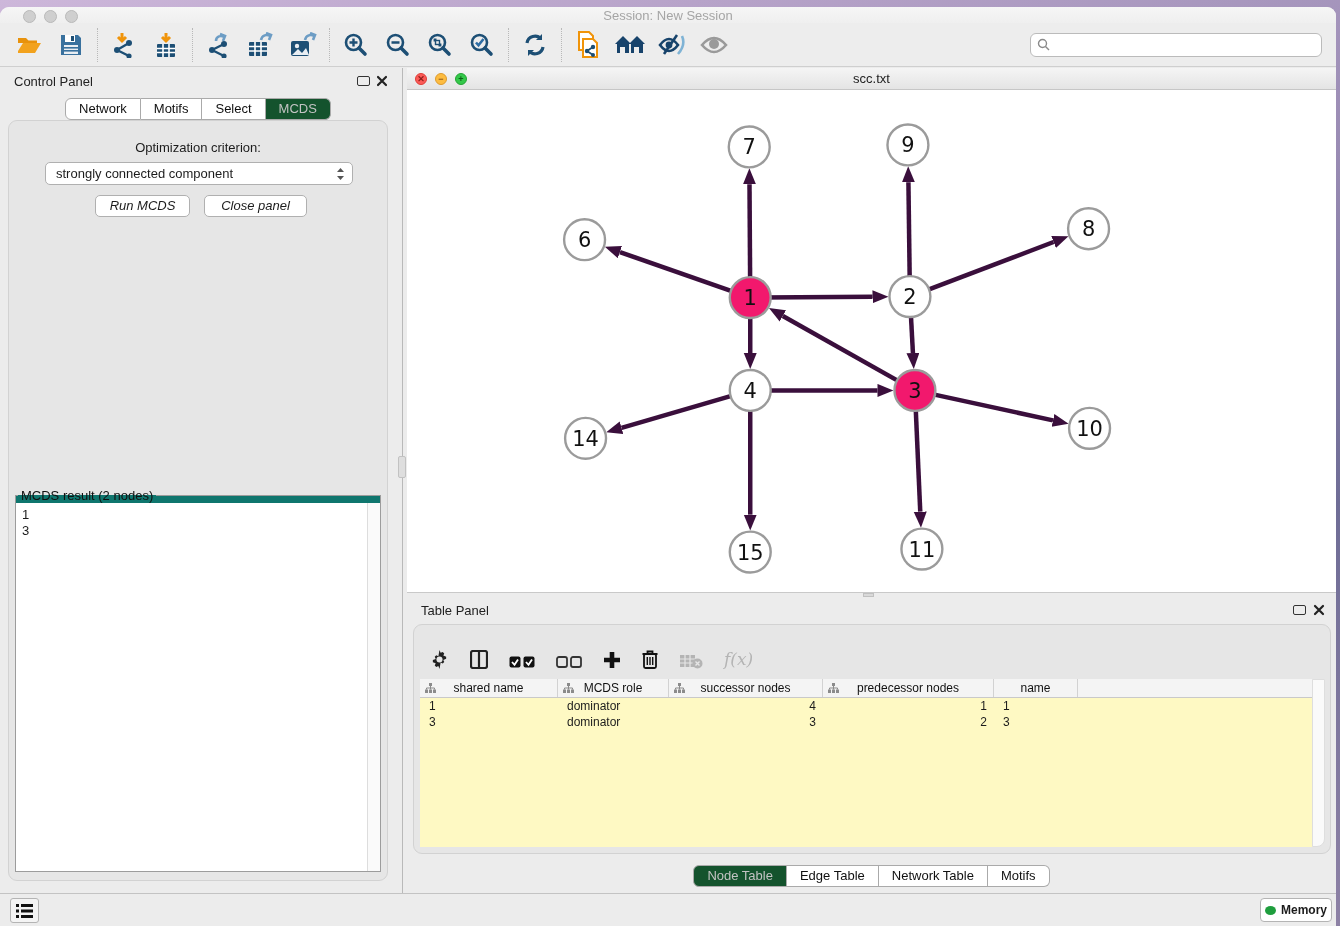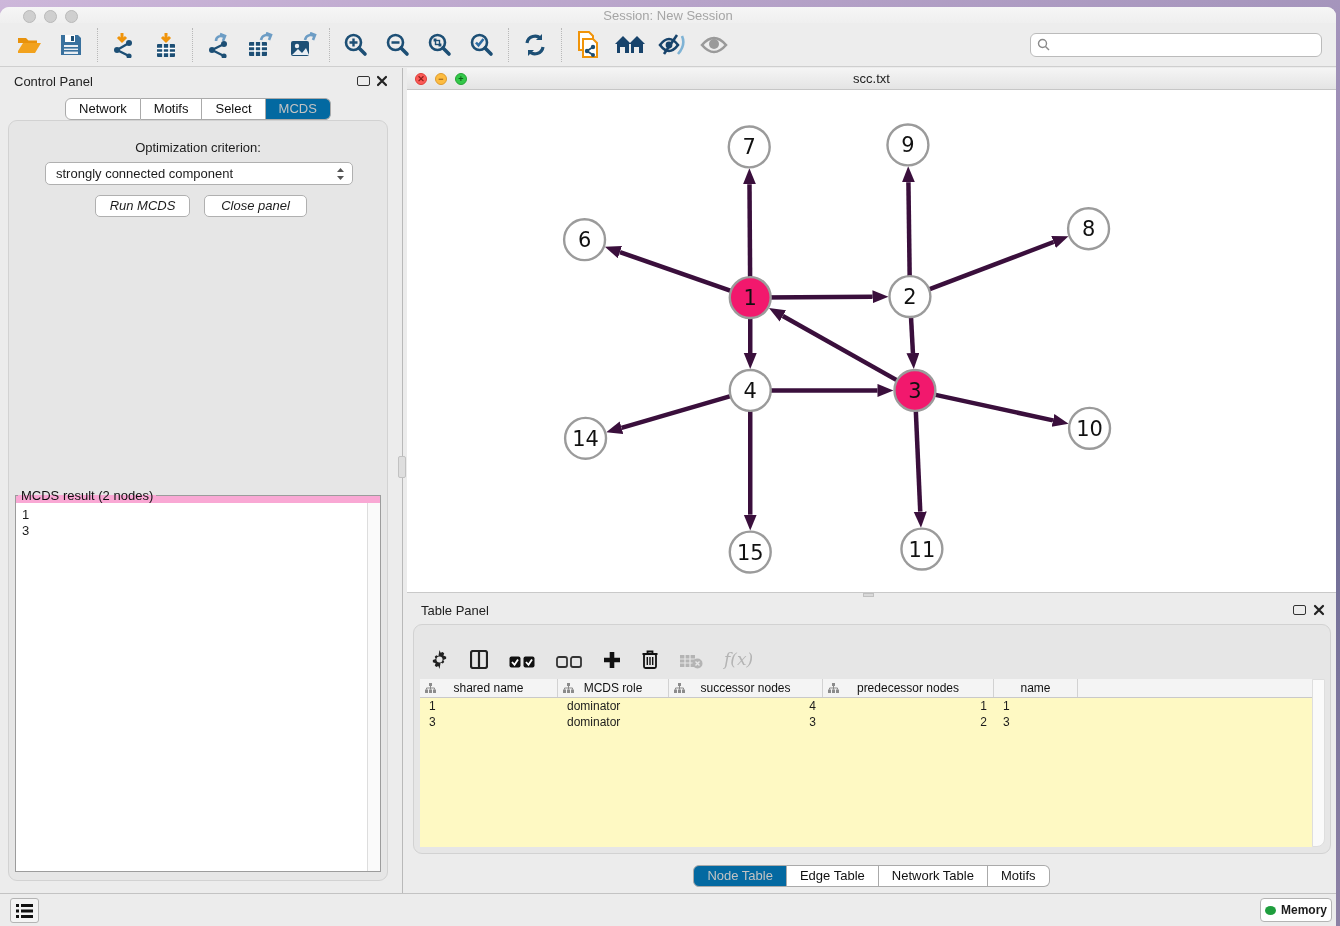--- a/index.html
+++ b/index.html
@@ -43,37 +43,37 @@
   .float-ic { position:absolute; width:13px; height:10px; border:1.5px solid #333; border-radius:2px; top:8px; }
   .close-ic { position:absolute; top:7px; width:12px; height:12px; }
   .close-ic svg { display:block; }
   .cp .float-ic { right:26px; } .cp .close-ic { right:8px; }
 
   .tabs { display:flex; justify-content:center; }
   .tab { font-size:13px; color:#111; background:#fff; border:1px solid #aaa; border-left:none;
          padding:2px 13px 3px; line-height:15px;text-align:center; }
   .tab:first-child { border-left:1px solid #aaa; border-radius:6px 0 0 6px; }
   .tab:last-child { border-radius:0 6px 6px 0; }
-  .tab.sel { background:#0369a1; color:#c3c3c3; }
+  .tab.sel { background:#14532d; color:#c3c3c3; }
   .cp-tabs { position:absolute; left:0; right:0; top:30px; }
 
   .cp-card { position:absolute; left:8px; right:8px; top:52px; bottom:12px;
              background:#e6e6e6; border:1px solid #d2d2d2; border-radius:9px; }
   .opt-label { position:absolute; top:19px; left:0; right:0; text-align:center; font-size:13px; }
   .dropdown { position:absolute; left:36px; width:308px; top:41px; height:23px; background:#fff;
               border:1px solid #b0b0b0; border-radius:5px; font-size:13px; line-height:21px;
               padding-left:10px; }
   .dd-arrows { position:absolute; right:7px; top:3px; width:9px; }
   .btn { position:absolute; height:22px; background:#fff; border:1px solid #b0b0b0; border-radius:5px;
          font-size:13px; text-align:center; line-height:20px;font-style:italic; }
   .btn-run { left:86px; width:95px; top:74px; }
   .btn-close { left:195px; width:103px; top:74px; }
 
   fieldset.result { position:absolute; left:6px; right:6px; top:367px; bottom:8px;
-                    border:1px solid #9c9c9c; background:#f9a8d4; }
+                    border:1px solid #9c9c9c; background:#0f766e; }
   fieldset.result legend { font-size:13px; padding:0 3px; margin-left:2px; color:#111; }
   .result-inner { position:absolute; left:0; right:0; top:0; bottom:0; background:#fff; overflow:hidden; }
   .result-text { position:absolute; left:6px; top:4px; font-size:13px; line-height:16px; white-space:pre; }
   .result-scroll { position:absolute; right:0; top:0; bottom:0; width:13px; background:#fafafa;
                    border-left:1px solid #ddd; }
 
   
   .rc { position:absolute; left:407px; right:0; top:0; bottom:0; }
 
   .nw { position:absolute; top:0; left:0; right:0; height:525px; background:#fff;

